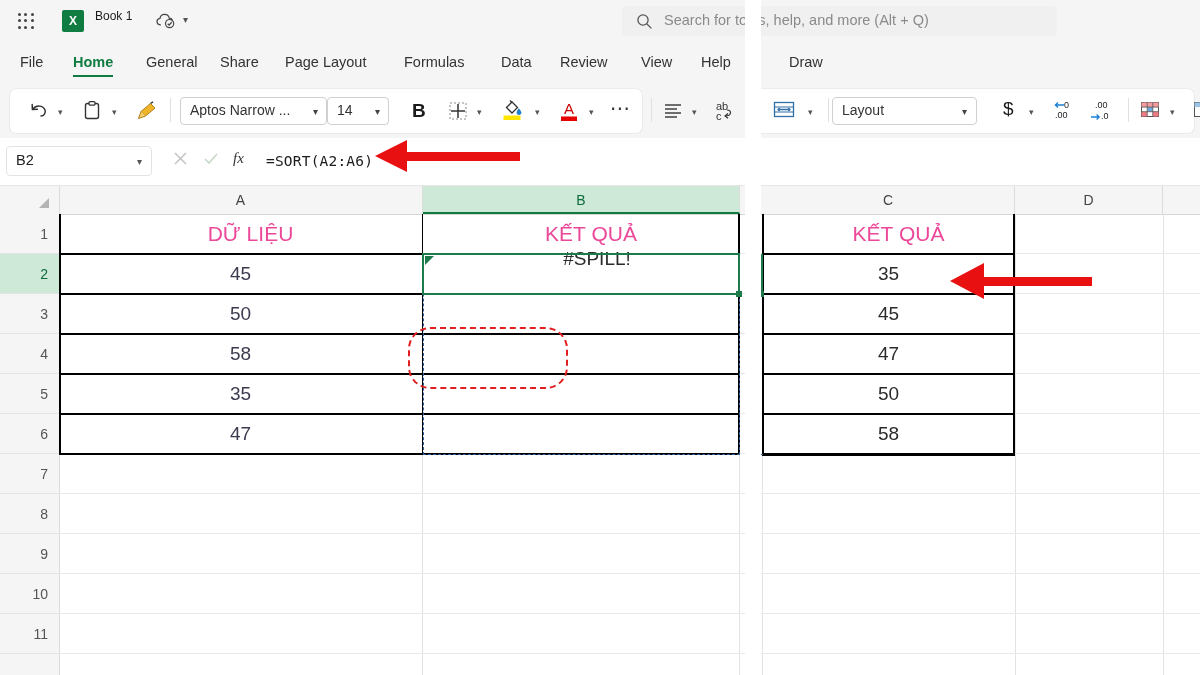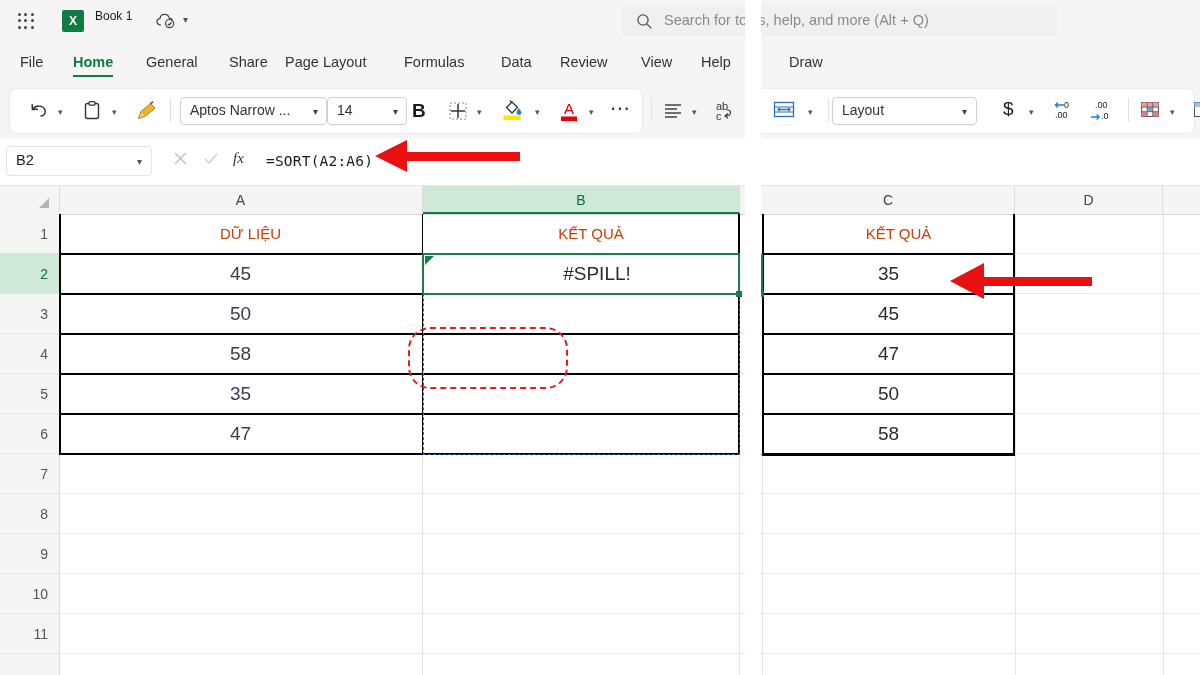--- a/index.html
+++ b/index.html
@@ -82,21 +82,21 @@
   .rowcell{position:absolute;left:0;width:59px;text-align:right;box-sizing:border-box;
     padding-right:11px;font-size:14px;color:#555;border-bottom:1px solid #e3e3e3;}
   .rowcell.sel{background:#cfe9d9;color:#0c6b3d;}
 
   .gridbody{position:absolute;left:59px;top:28px;right:0;bottom:0;}
   .gline-v{position:absolute;top:0;bottom:0;width:1px;background:#e3e3e3;}
   .gline-h{position:absolute;left:0;right:0;height:1px;background:#e9e9e9;}
 
   .cell{position:absolute;box-sizing:border-box;display:flex;align-items:center;
     justify-content:center;font-size:19px;color:#3b3b4f;}
-  .cell.hdr{color:#c2410c;font-size:15px;padding-left:20px;}
+  .cell.hdr{color:#ec4899;font-size:21px;padding-left:20px;}
   .cell.dark{color:#2b2b2b;}
 
   
   .bline{position:absolute;background:#000;}
 
   .activecell{position:absolute;border:2px solid #1d7a4a;box-sizing:border-box;}
   .activecell .corner{position:absolute;right:-4px;bottom:-4px;width:6px;height:6px;background:#1d7a4a;}
   .errtri{position:absolute;width:0;height:0;border-left:9px solid #1d7a4a;border-bottom:9px solid transparent;}
 
   .spillbox{position:absolute;border:1.6px dashed #2f5f9e;box-sizing:border-box;border-top:none;}
@@ -148,21 +148,21 @@
           </svg>
         </span>
         <span class="sph">Search for tools, help, and more (Alt + Q)</span>
       </div>
     </div>
 
     <div class="tabs">
       <div class="tab" style="left:20px">File</div>
       <div class="tab active" style="left:73px">Home</div>
       <div class="tab" style="left:146px">General</div>
-      <div class="tab" style="left:229px">Share</div>
+      <div class="tab" style="left:220px">Share</div>
       <div class="tab" style="left:285px">Page Layout</div>
       <div class="tab" style="left:404px">Formulas</div>
       <div class="tab" style="left:501px">Data</div>
       <div class="tab" style="left:560px">Review</div>
       <div class="tab" style="left:641px">View</div>
       <div class="tab" style="left:701px">Help</div>
 
     </div>
 
     <div class="ribbon">
@@ -192,21 +192,21 @@
         </svg>
       </div>
 
       <div class="sep" style="left:170px"></div>
 
       <div class="combobox" style="left:180px;top:11px;width:147px">
         <span class="cbtxt" style="width:115px">Aptos Narrow ...</span>
         <span class="cbchev" style="right:8px">▾</span>
       </div>
 
-      <div class="combobox" style="left:327px;top:11px;width:80px">
+      <div class="combobox" style="left:327px;top:11px;width:62px">
         <span class="cbtxt">14</span>
         <span class="cbchev" style="right:8px">▾</span>
       </div>
 
       <div class="ric" style="left:412px;top:14px;font-size:19px;font-weight:bold;color:#1b1b1b">B</div>
 
       <div class="ric" style="left:447px;top:14px">
         <svg width="22" height="22" viewBox="0 0 22 22">
           <rect x="3" y="3" width="16" height="16" fill="none" stroke="#8a8a8a" stroke-width="1" stroke-dasharray="2 2"></rect>
           <line x1="11" y1="4" x2="11" y2="18" stroke="#333" stroke-width="1.5"></line>
@@ -336,21 +336,21 @@
         <div class="spillbox" style="left:364px;top:40px;width:317px;height:201px"></div>
 
         <div class="cell hdr" style="left:0px;top:0px;width:363px;height:39px">DỮ LIỆU</div>
         <div class="cell" style="left:0px;top:41px;width:363px;height:38px">45</div>
         <div class="cell" style="left:0px;top:81px;width:363px;height:38px">50</div>
         <div class="cell" style="left:0px;top:121px;width:363px;height:38px">58</div>
         <div class="cell" style="left:0px;top:161px;width:363px;height:38px">35</div>
         <div class="cell" style="left:0px;top:201px;width:363px;height:38px">47</div>
 
         <div class="cell hdr" style="left:364px;top:0px;width:316px;height:39px">KẾT QUẢ</div>
-        <div class="cell dark" style="left:364px;top:41px;width:348px;height:38px">#SPILL!</div>
+        <div class="cell dark" style="left:364px;top:26px;width:348px;height:38px">#SPILL!</div>
 
         <div class="activecell" style="left:363px;top:39px;width:318px;height:42px">
           <div class="errtri" style="left:1px;top:1px"></div>
           <div class="corner"></div>
         </div>
 
         <div class="redbox" style="left:349px;top:113px;width:160px;height:62px"></div>
 
       </div>
     </div>

